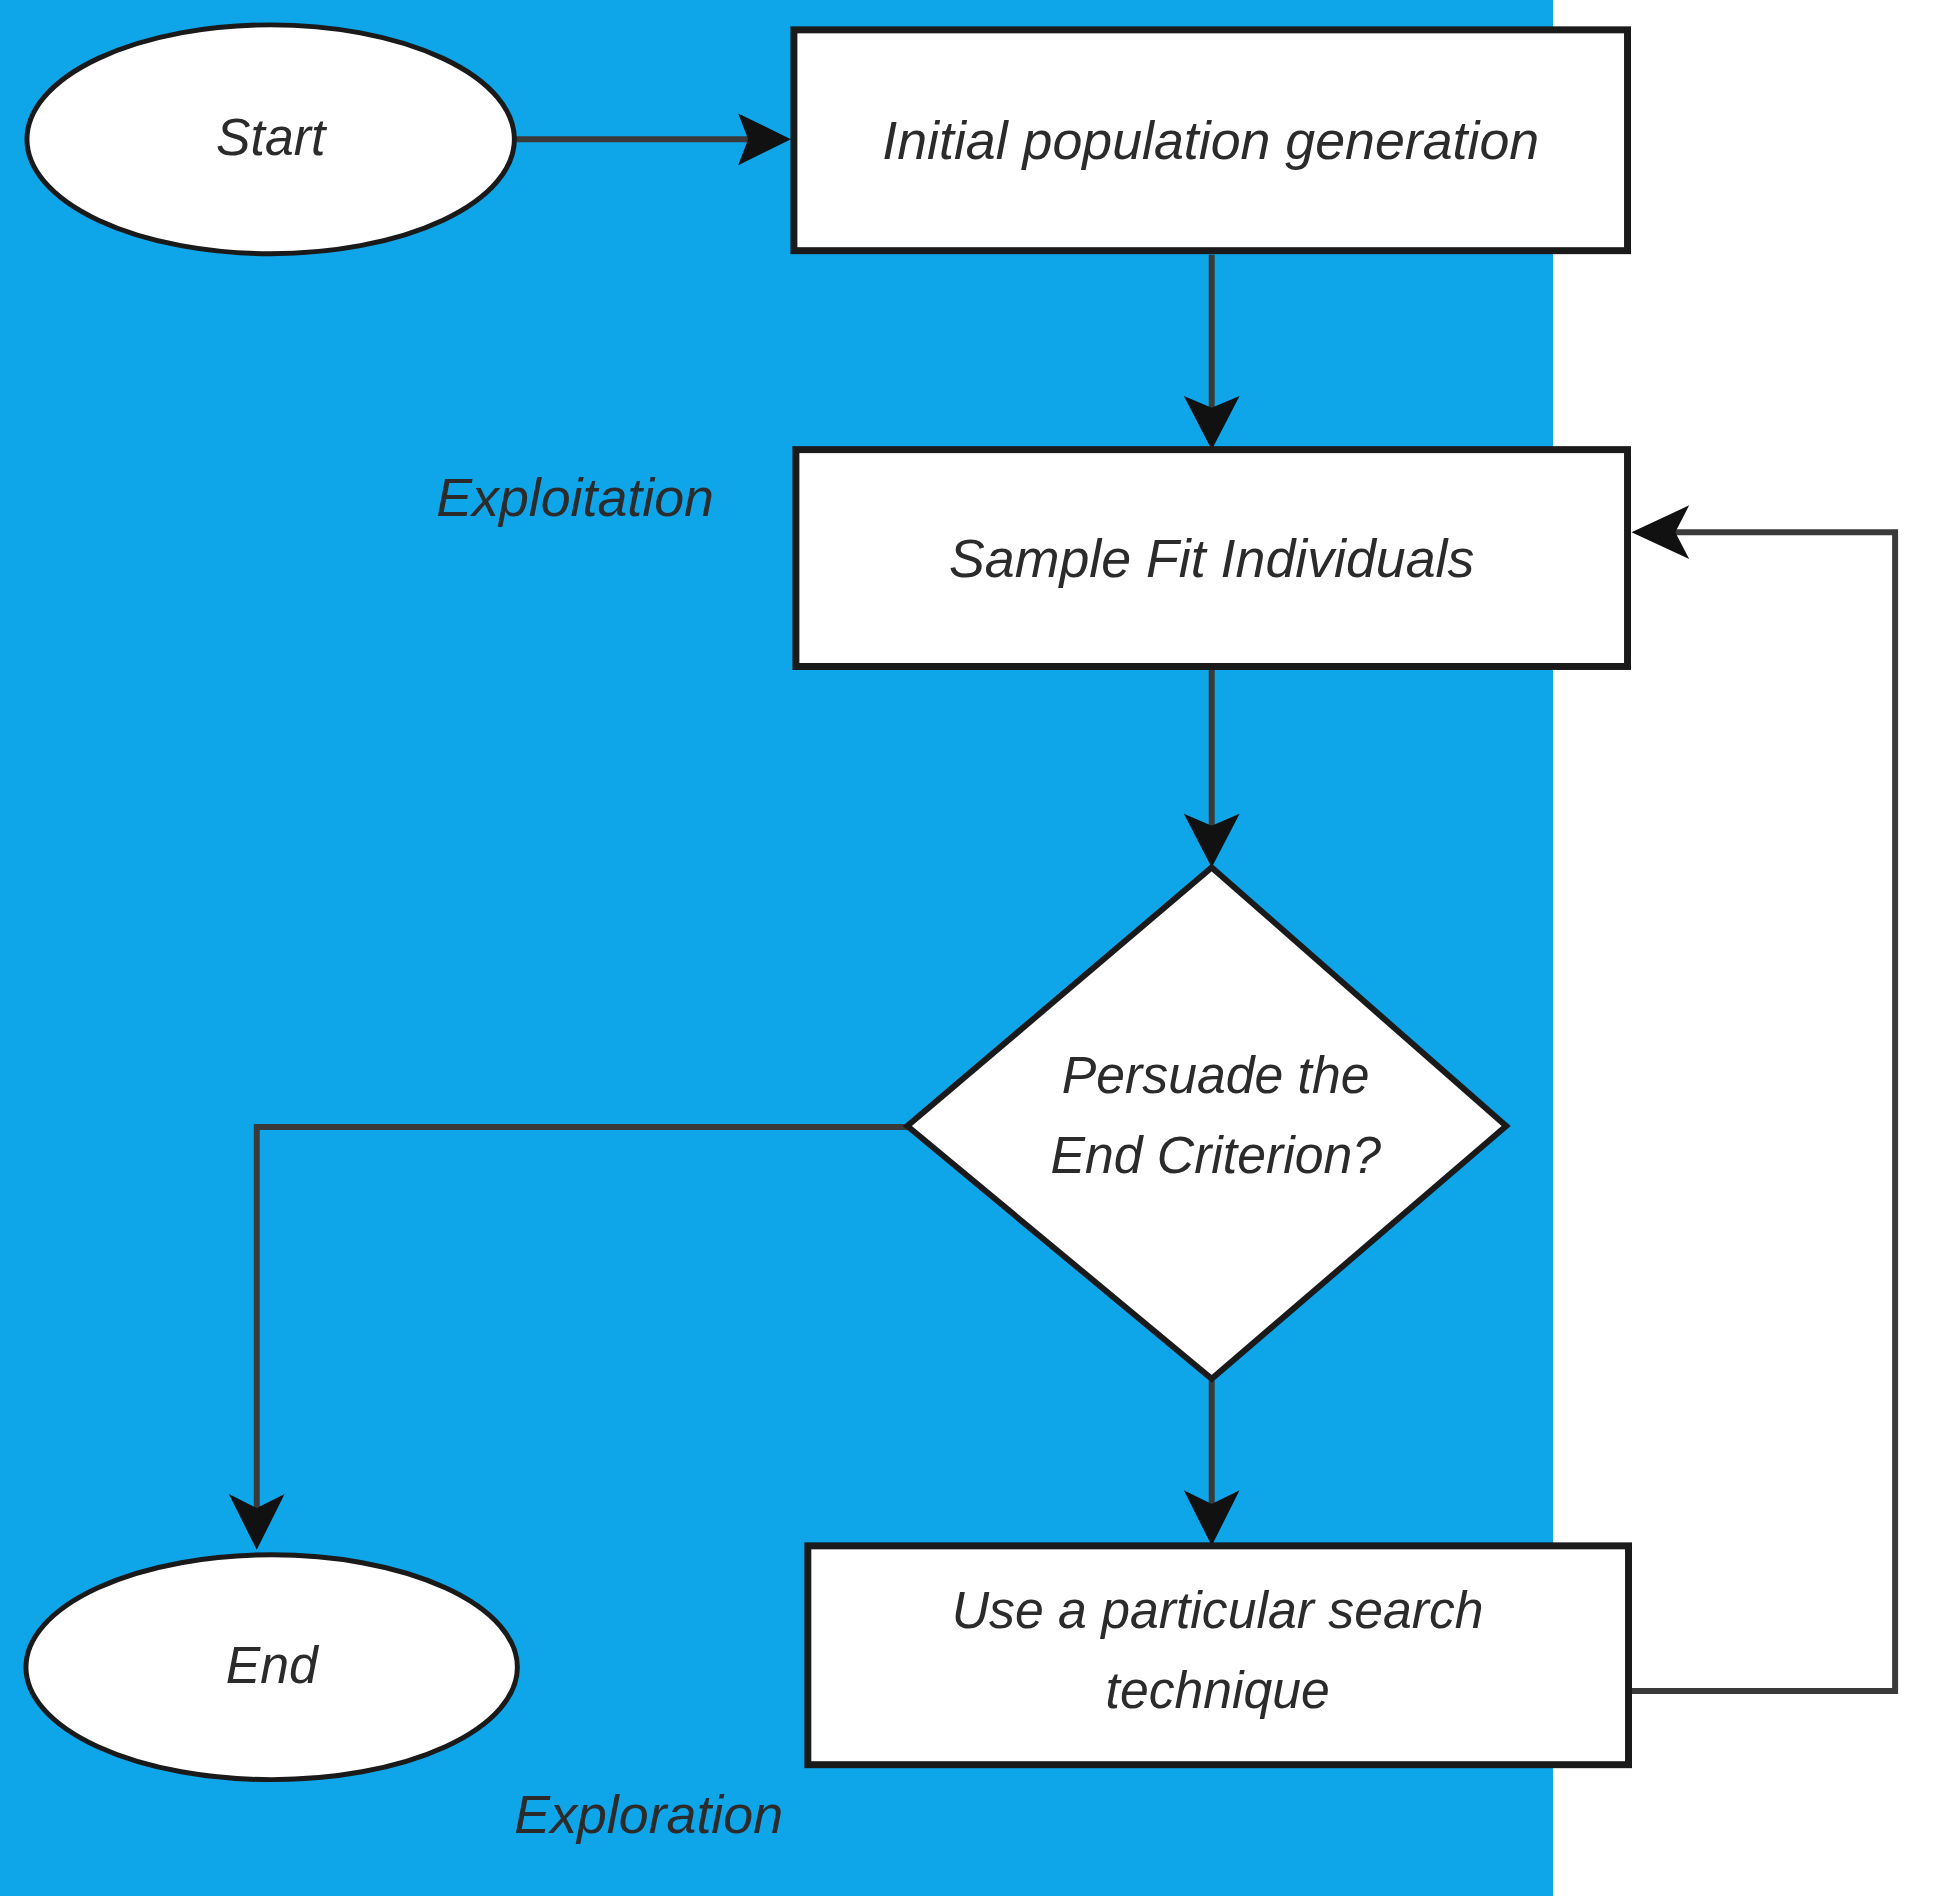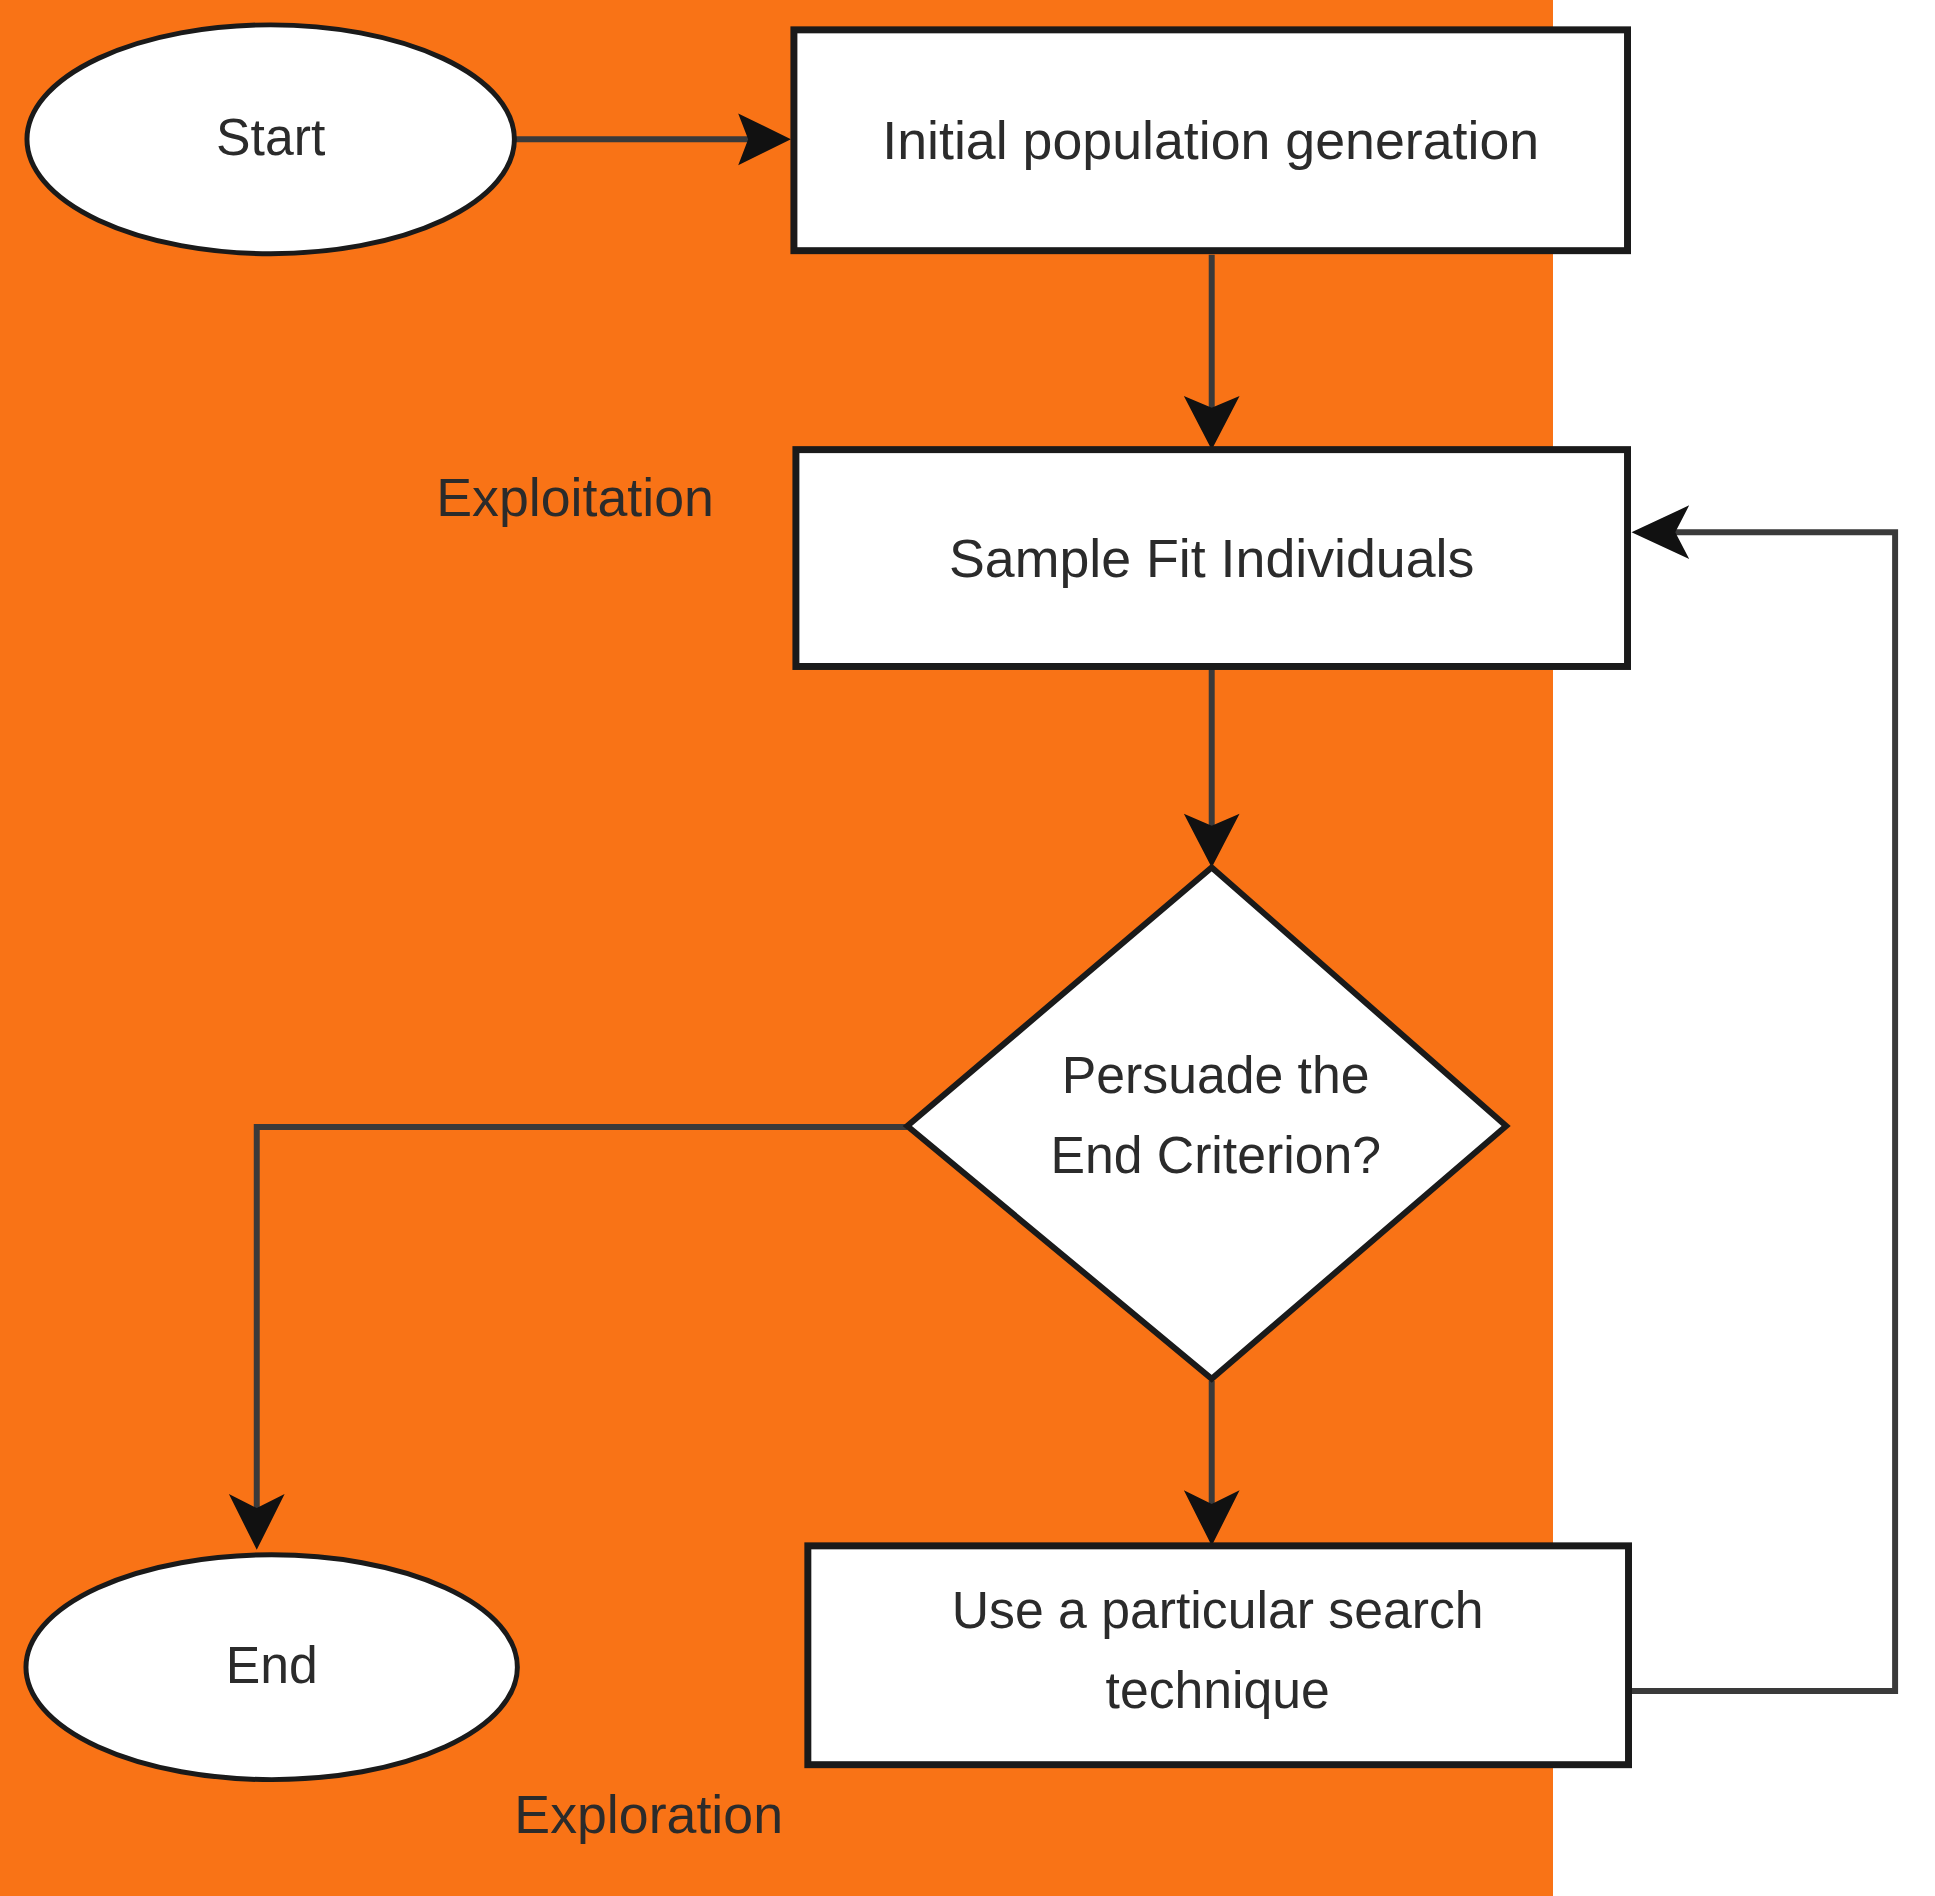--- a/index.html
+++ b/index.html
@@ -11,21 +11,22 @@
   body {
     width: 1935px;
     height: 1896px;
     font-family: "Liberation Sans", sans-serif;
     overflow: hidden;
   }
   #flowchart-root {
     position: relative;
     width: 1553px;
     height: 1896px;
-    background: #f97316;
+    background: #0ea5e9;
+    font-style: italic;
   }
   svg#flow-svg {
     position: absolute;
     top: 0;
     left: 0;
     width: 1935px;
     height: 1896px;
     display: block;
   }
   .node-shape {

